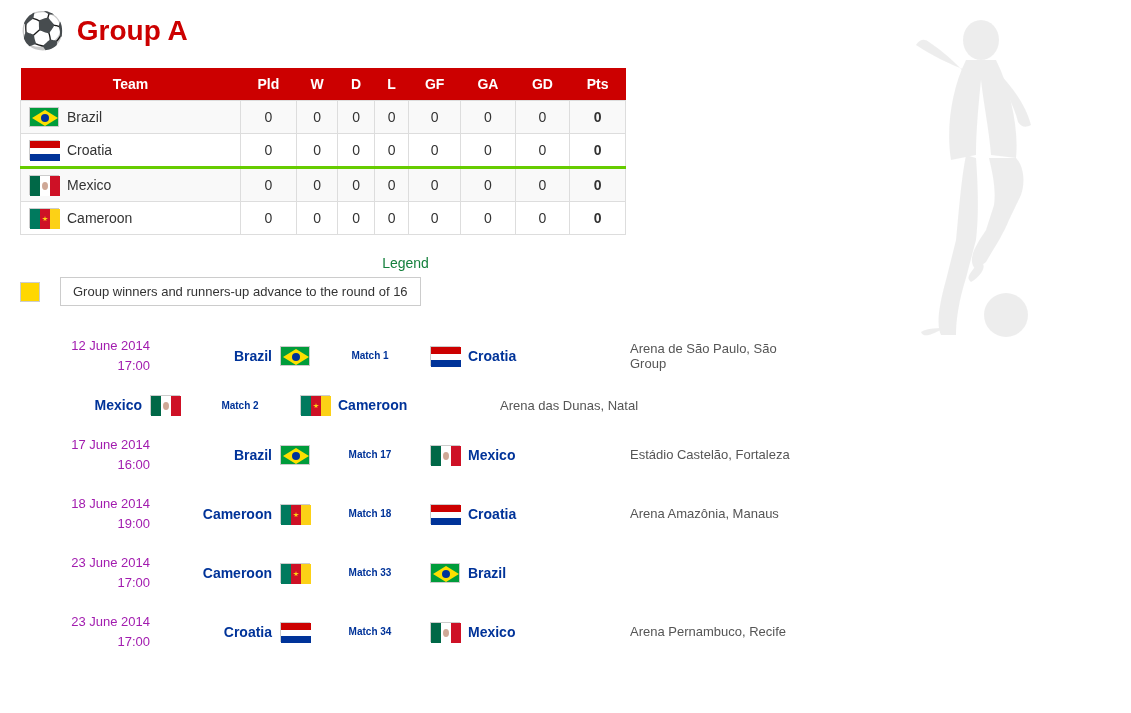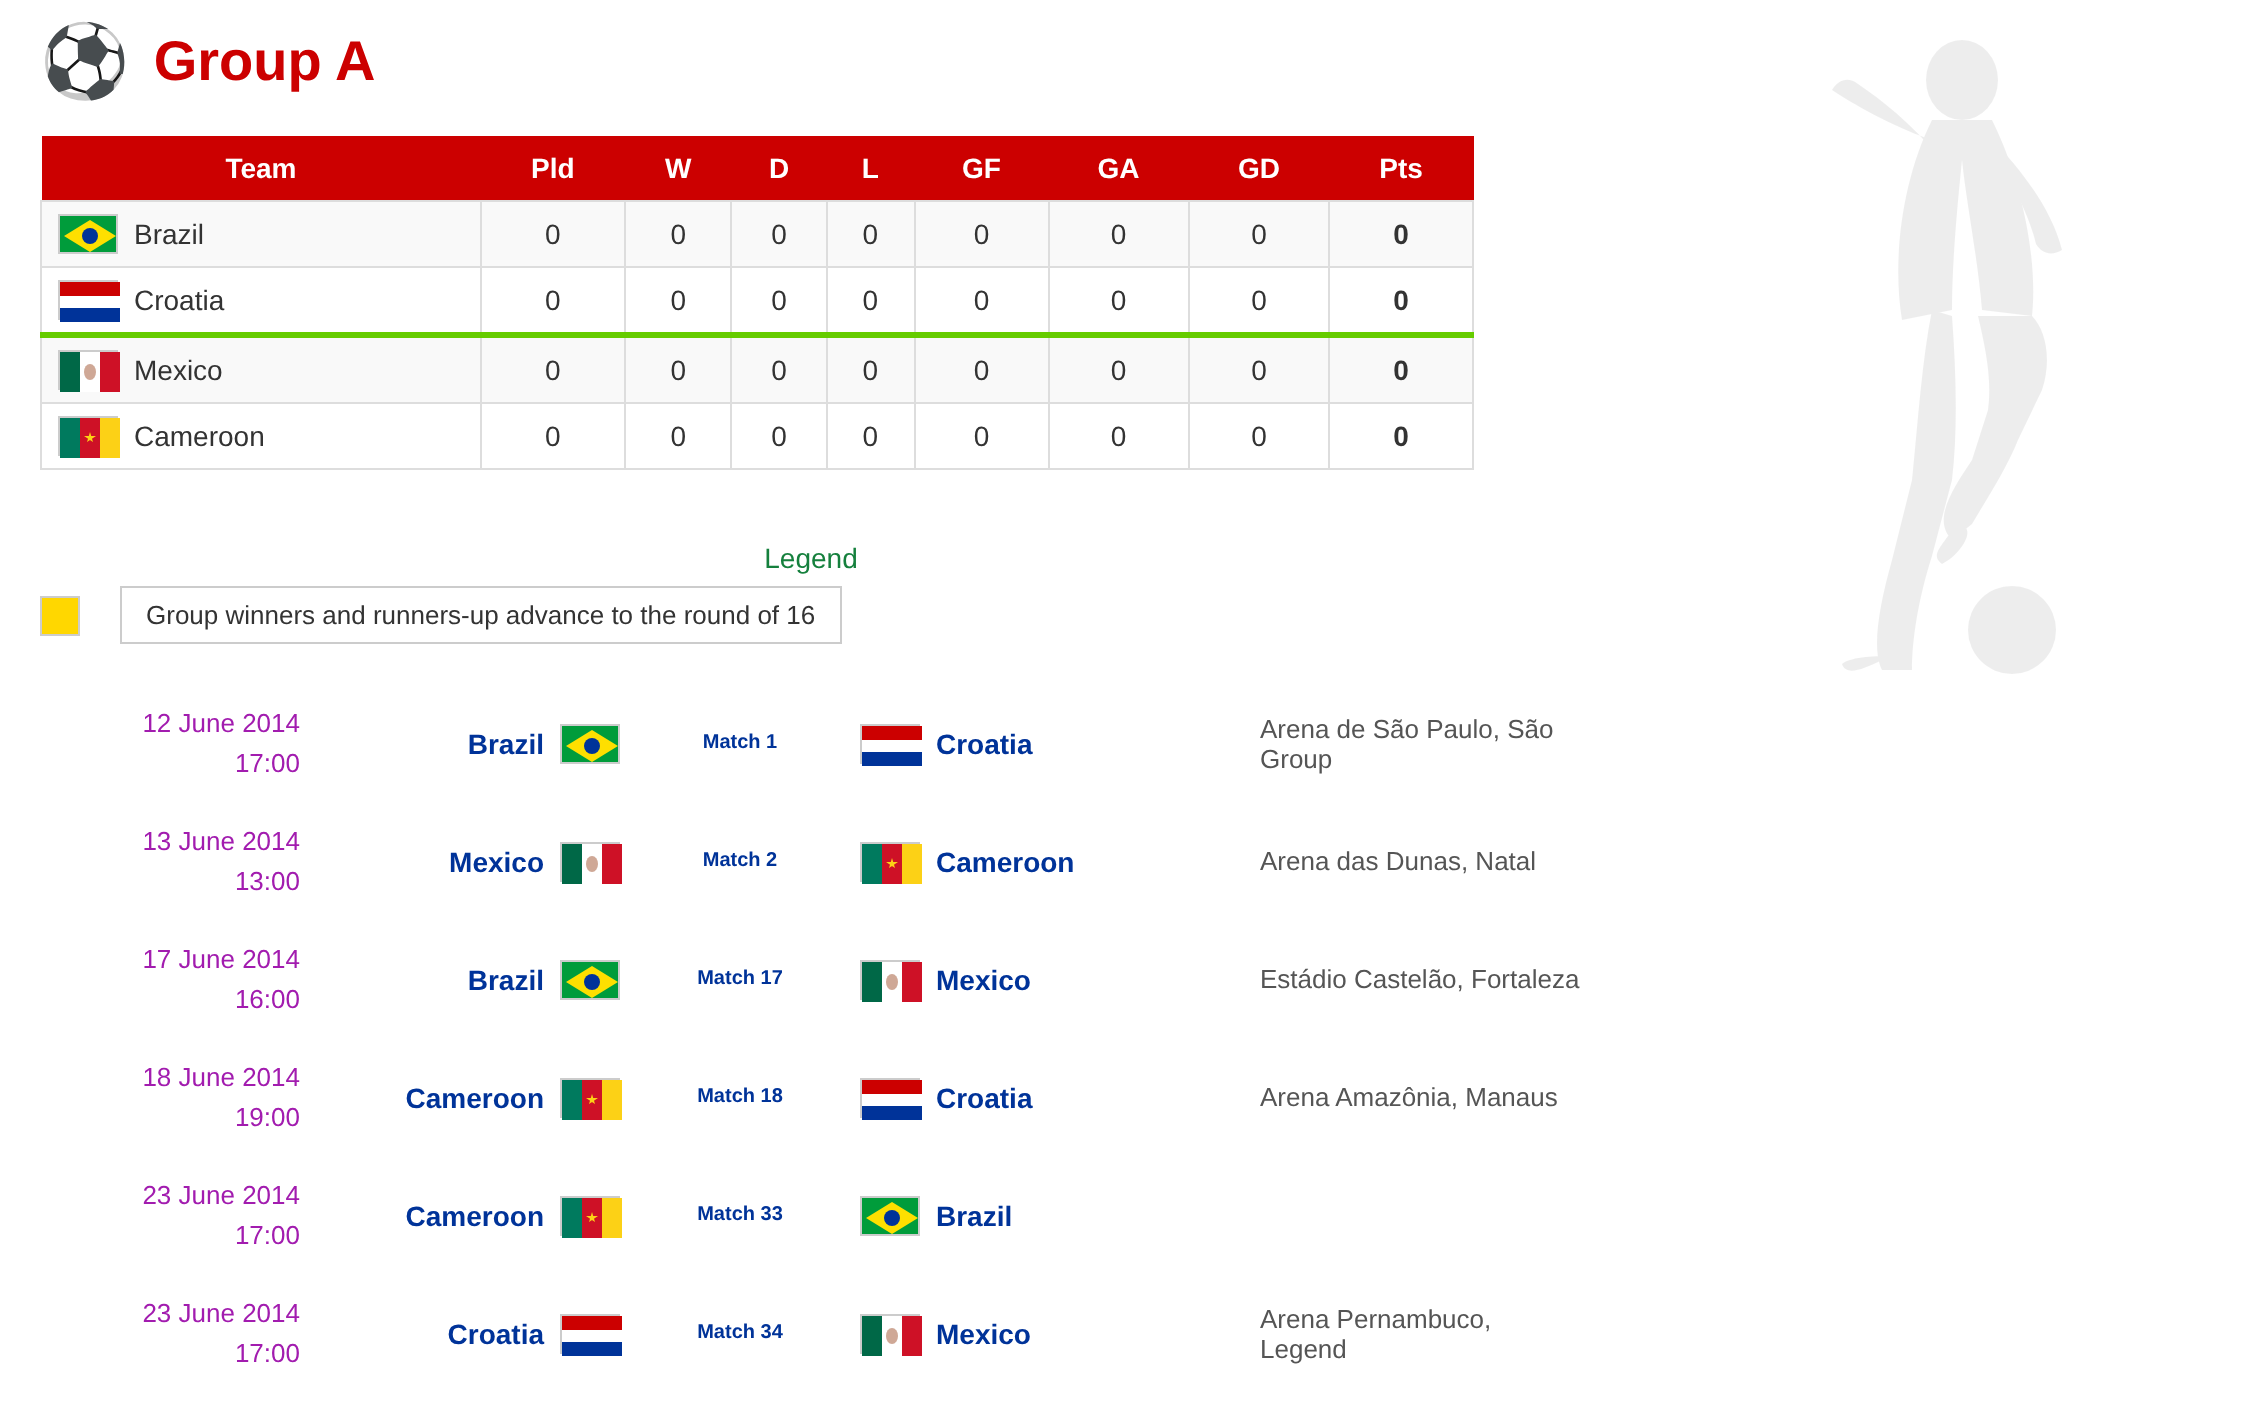--- a/index.html
+++ b/index.html
@@ -5,21 +5,21 @@
     * { box-sizing: border-box; margin: 0; padding: 0; }
     body { font-family: Arial, sans-serif; background: #fff; color: #333; font-size: 14px; }
     .container { max-width: 1131px; padding: 10px 20px; }
 
     
     .group-header { display: flex; align-items: center; gap: 12px; margin-bottom: 16px; }
     .soccer-ball { font-size: 36px; }
     .group-title { color: #cc0000; font-size: 28px; font-weight: bold; }
 
     
-    .standings-table { width: 717px; border-collapse: collapse; margin-bottom: 36px; }
+    .standings-table { width: 606px; border-collapse: collapse; margin-bottom: 20px; }
     .standings-table th { background: #cc0000; color: #fff; padding: 8px 6px; text-align: center; font-size: 14px; }
     .standings-table th.team-col { text-align: center; }
     .standings-table td { padding: 6px 6px; text-align: center; border: 1px solid #ddd; font-size: 14px; }
     .standings-table td.team-name-cell { text-align: left; padding-left: 8px; }
     .standings-table tr:nth-child(2) td { border-bottom: 3px solid #66cc00; }
     .standings-table tr:nth-child(odd) td { background: #f9f9f9; }
     .standings-table tr:nth-child(even) td { background: #fff; }
     .pts-cell { font-weight: bold; }
 
     .team-cell { display: flex; align-items: center; gap: 8px; }
@@ -186,21 +186,20 @@
         <rect width="30" height="7" fill="#cc0000"></rect>
         <rect y="7" width="30" height="6" fill="#fff"></rect>
         <rect y="13" width="30" height="7" fill="#003399"></rect>
         <rect x="10" y="4" width="10" height="12" fill="none"></rect>
       </svg></span>
               <span>Croatia</span>
             </div>
             <div class="match-venue">Arena de São Paulo, São Group</div>
           </div>
           <div class="match-row">
-            <div class="match-date">13 June 2014<br>13:00</div>
             <div class="match-home">
               <span>Mexico</span>
               <span class="flag-inline"><svg width="30" height="20" viewBox="0 0 30 20">
         <rect width="10" height="20" fill="#006847"></rect>
         <rect x="10" width="10" height="20" fill="#fff"></rect>
         <rect x="20" width="10" height="20" fill="#ce1126"></rect>
         <ellipse cx="15" cy="10" rx="3" ry="4" fill="#a0522d" opacity="0.5"></ellipse>
       </svg></span>
             </div>
             <div class="match-label">Match 2</div>
@@ -295,21 +294,21 @@
             <div class="match-label">Match 34</div>
             <div class="match-away">
               <span class="flag-inline"><svg width="30" height="20" viewBox="0 0 30 20">
         <rect width="10" height="20" fill="#006847"></rect>
         <rect x="10" width="10" height="20" fill="#fff"></rect>
         <rect x="20" width="10" height="20" fill="#ce1126"></rect>
         <ellipse cx="15" cy="10" rx="3" ry="4" fill="#a0522d" opacity="0.5"></ellipse>
       </svg></span>
               <span>Mexico</span>
             </div>
-            <div class="match-venue">Arena Pernambuco, Legend</div>
+            <div class="match-venue">Arena Pernambuco, Recife</div>
           </div>
         </div>
     </div>
 
     <div style="width:300px; position:relative; flex-shrink:0;">
       <svg class="player-svg" width="280" height="340" viewBox="0 0 280 340">
 
         <g fill="#aaa">
 
           <ellipse cx="170" cy="30" rx="18" ry="20"></ellipse>

